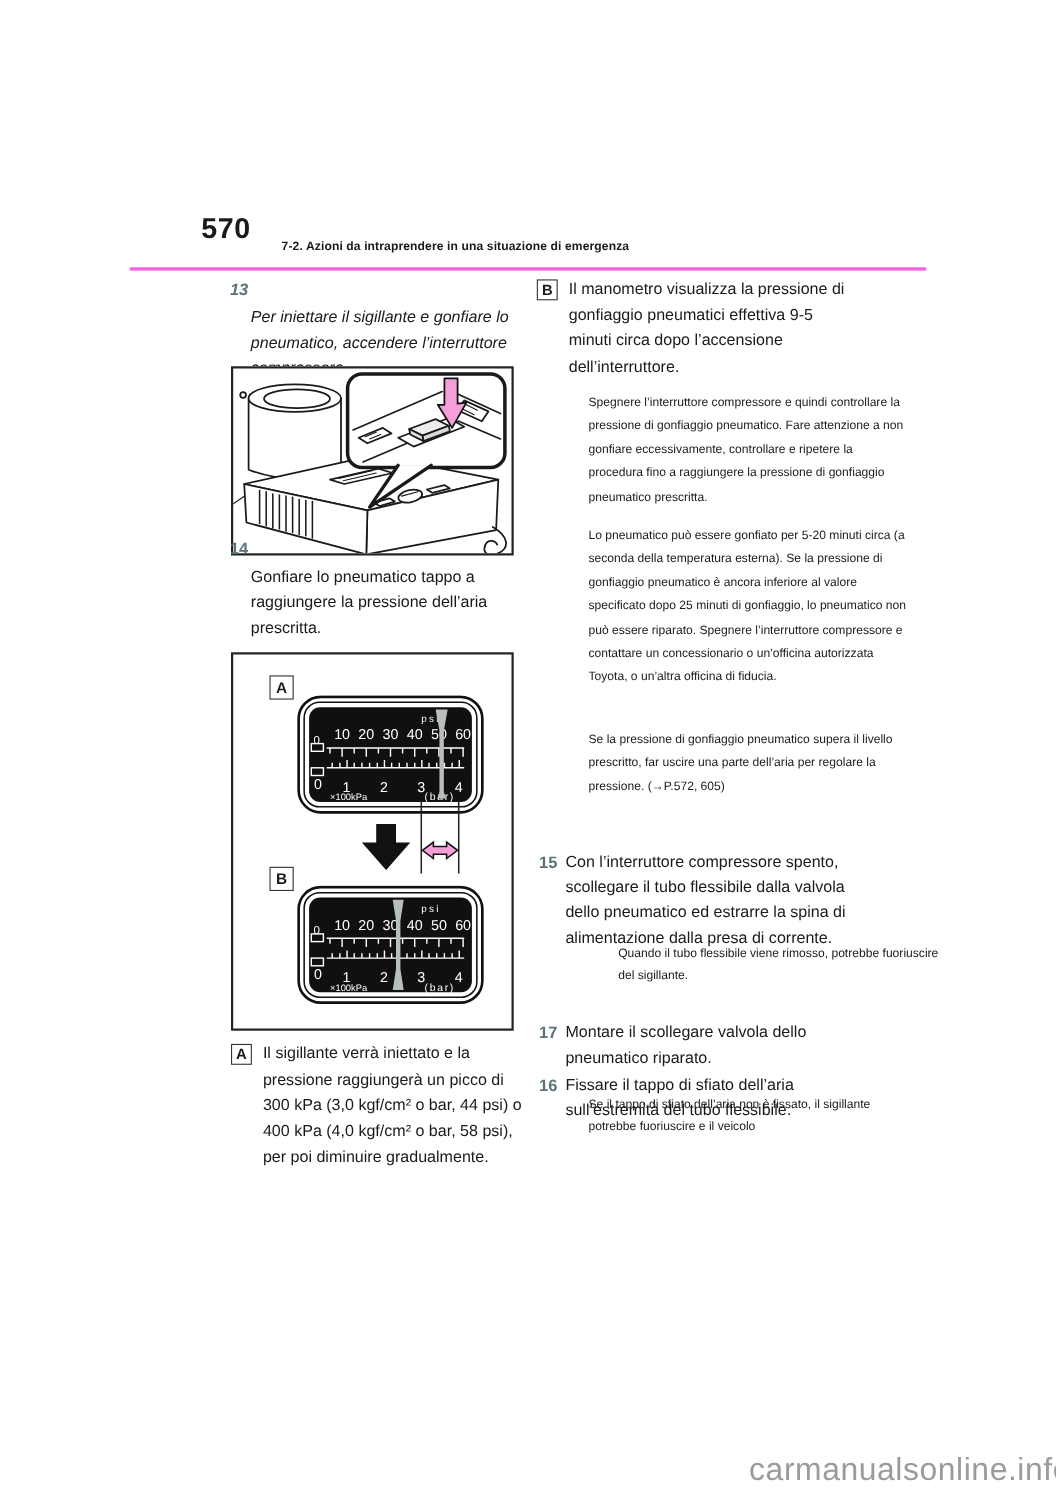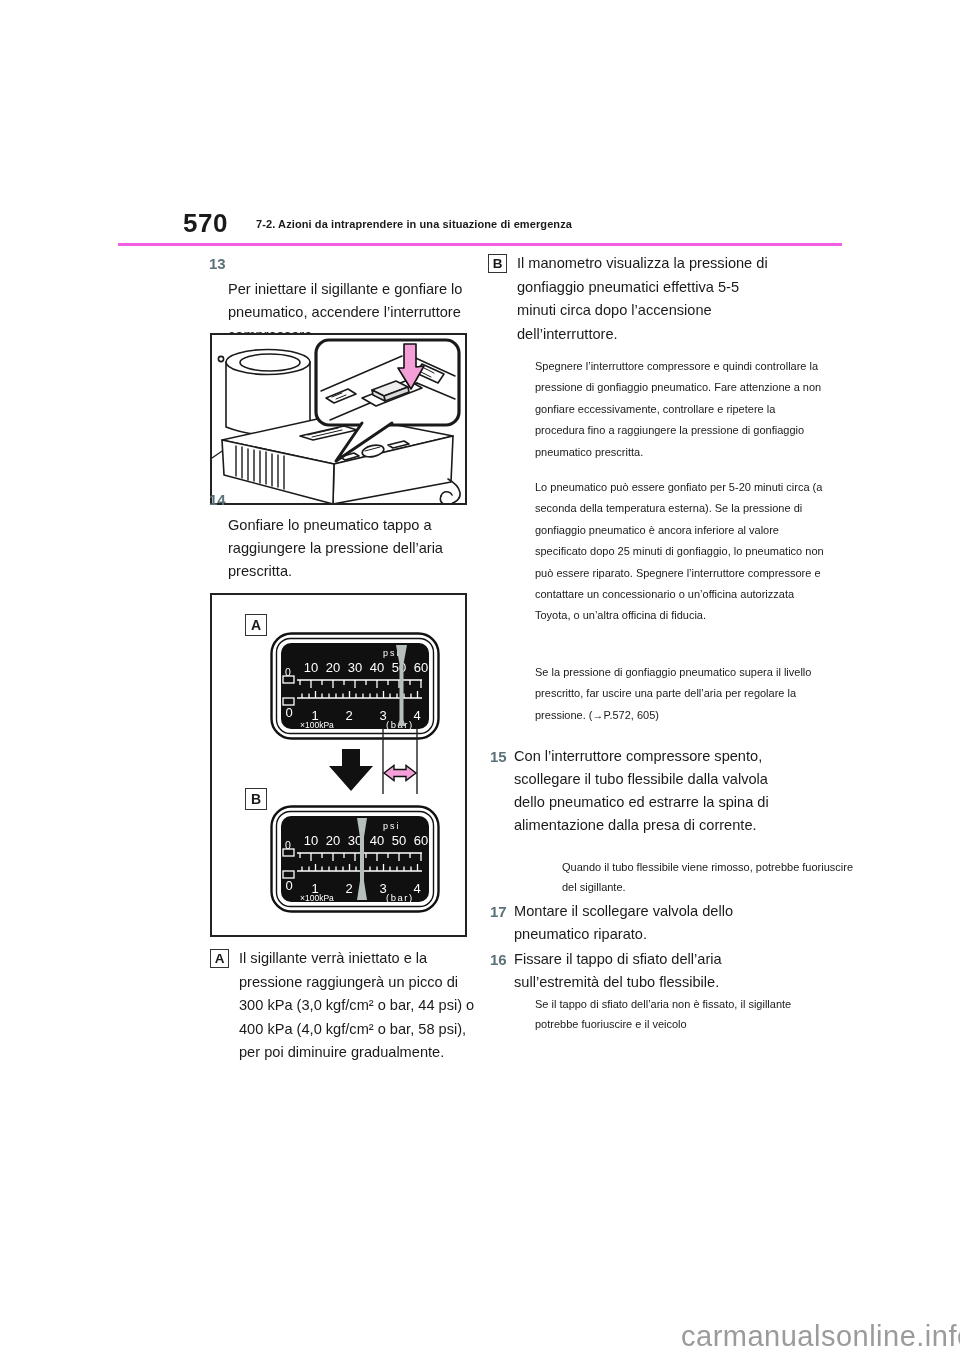--- a/index.html
+++ b/index.html
@@ -3,30 +3,30 @@
 <meta charset="utf-8">
 <style>
   html,body{margin:0;padding:0;}
   body{
     width:960px;height:1358px;position:relative;background:#ffffff;
     font-family:"Liberation Sans", sans-serif;color:#1a1a1a;
     -webkit-font-smoothing:antialiased;
   }
   .abs{position:absolute;}
   
-  .page-num{left:183px;top:208px;font-size:26px;font-weight:bold;letter-spacing:.5px;}
+  .page-num{left:183px;top:192px;font-size:26px;font-weight:bold;letter-spacing:.5px;}
   .section-title{left:256px;top:218px;font-size:11px;font-weight:bold;letter-spacing:.1px;}
   .header-rule{left:118px;top:243px;width:724px;height:3px;background:#f35fe1;}
   
   .step{font-size:14.6px;line-height:23px;}
   .step .num{position:absolute;left:0;top:0;font-size:15px;font-weight:bold;color:#5b7278;}
   .step .body{display:block;}
   .lstep{left:209px;width:258px;padding-left:0;}
   .lstep .body{padding-left:19px;margin-top:26px;}
-  .rstep{left:490px;width:290px;}
+  .rstep{left:490px;width:290px;margin-top:28px;}
   .rstep .body{padding-left:24px;}
   
   .note{font-size:14.6px;line-height:23.5px;}
   .note .tag{
     position:absolute;left:0;top:2px;width:19px;height:19px;border:1.6px solid #333;
     font-size:13.5px;font-weight:bold;display:flex;align-items:center;justify-content:center;
     background:#fff;box-sizing:border-box;
   }
   .note .body{display:block;padding-left:29px;}
   
@@ -41,21 +41,21 @@
   .watermark{left:681px;top:1320px;font-size:29px;color:#9b9b9b;letter-spacing:.5px;}
   svg text{font-family:"Liberation Sans", sans-serif;}
 </style>
 </head>
 <body>
 
 <div class="abs page-num">570</div>
 <div class="abs section-title">7-2. Azioni da intraprendere in una situazione di emergenza</div>
 <div class="abs header-rule"></div>
 
-<div class="abs step lstep" style="top:252px;">
+<div class="abs step lstep" style="top:252px;font-style:italic;">
   <span class="num">13</span>
   <span class="body">Per iniettare il sigillante e gonfiare lo pneumatico, accendere l’interruttore compressore.</span>
 </div>
 
 <div class="abs fig-frame" style="left:210px;top:333px;width:257px;height:172px;">
   <svg width="251" height="168" viewBox="0 0 251 168">
     <g stroke="#1a1a1a" fill="#ffffff" stroke-width="1.6" stroke-linejoin="round" stroke-linecap="round">
       <path d="M0,123 L16,112" fill="none" stroke-width="1.2"></path>
 
       <g>
@@ -211,21 +211,21 @@
   </svg>
 </div>
 
 <div class="abs note" style="left:210px;top:947px;width:268px;">
   <span class="tag">A</span>
   <span class="body">Il sigillante verrà iniettato e la pressione raggiungerà un picco di 300 kPa (3,0 kgf/cm² o bar, 44 psi) o 400 kPa (4,0 kgf/cm² o bar, 58 psi), per poi diminuire gradualmente.</span>
 </div>
 
 <div class="abs note" style="left:488px;top:252px;width:288px;">
   <span class="tag">B</span>
-  <span class="body">Il manometro visualizza la pressione di gonfiaggio pneumatici effettiva 5-5 minuti circa dopo l’accensione dell’interruttore.</span>
+  <span class="body">Il manometro visualizza la pressione di gonfiaggio pneumatici effettiva 9-5 minuti circa dopo l’accensione dell’interruttore.</span>
 </div>
 
 <div class="abs small" style="left:491px;top:356px;width:292px;">Spegnere l’interruttore compressore e quindi controllare la pressione di gonfiaggio pneumatico. Fare attenzione a non gonfiare eccessivamente, controllare e ripetere la procedura fino a raggiungere la pressione di gonfiaggio pneumatico prescritta.</div>
 
 <div class="abs small" style="left:491px;top:477px;width:292px;">Lo pneumatico può essere gonfiato per 5-20 minuti circa (a seconda della temperatura esterna). Se la pressione di gonfiaggio pneumatico è ancora inferiore al valore specificato dopo 25 minuti di gonfiaggio, lo pneumatico non può essere riparato. Spegnere l’interruttore compressore e contattare un concessionario o un’officina autorizzata Toyota, o un’altra officina di fiducia.</div>
 
 <div class="abs small" style="left:491px;top:662px;width:292px;">Se la pressione di gonfiaggio pneumatico supera il livello prescritto, far uscire una parte dell’aria per regolare la pressione. (→P.572, 605)</div>
 
 <div class="abs step rstep" style="top:745px;">
   <span class="num">15</span>

